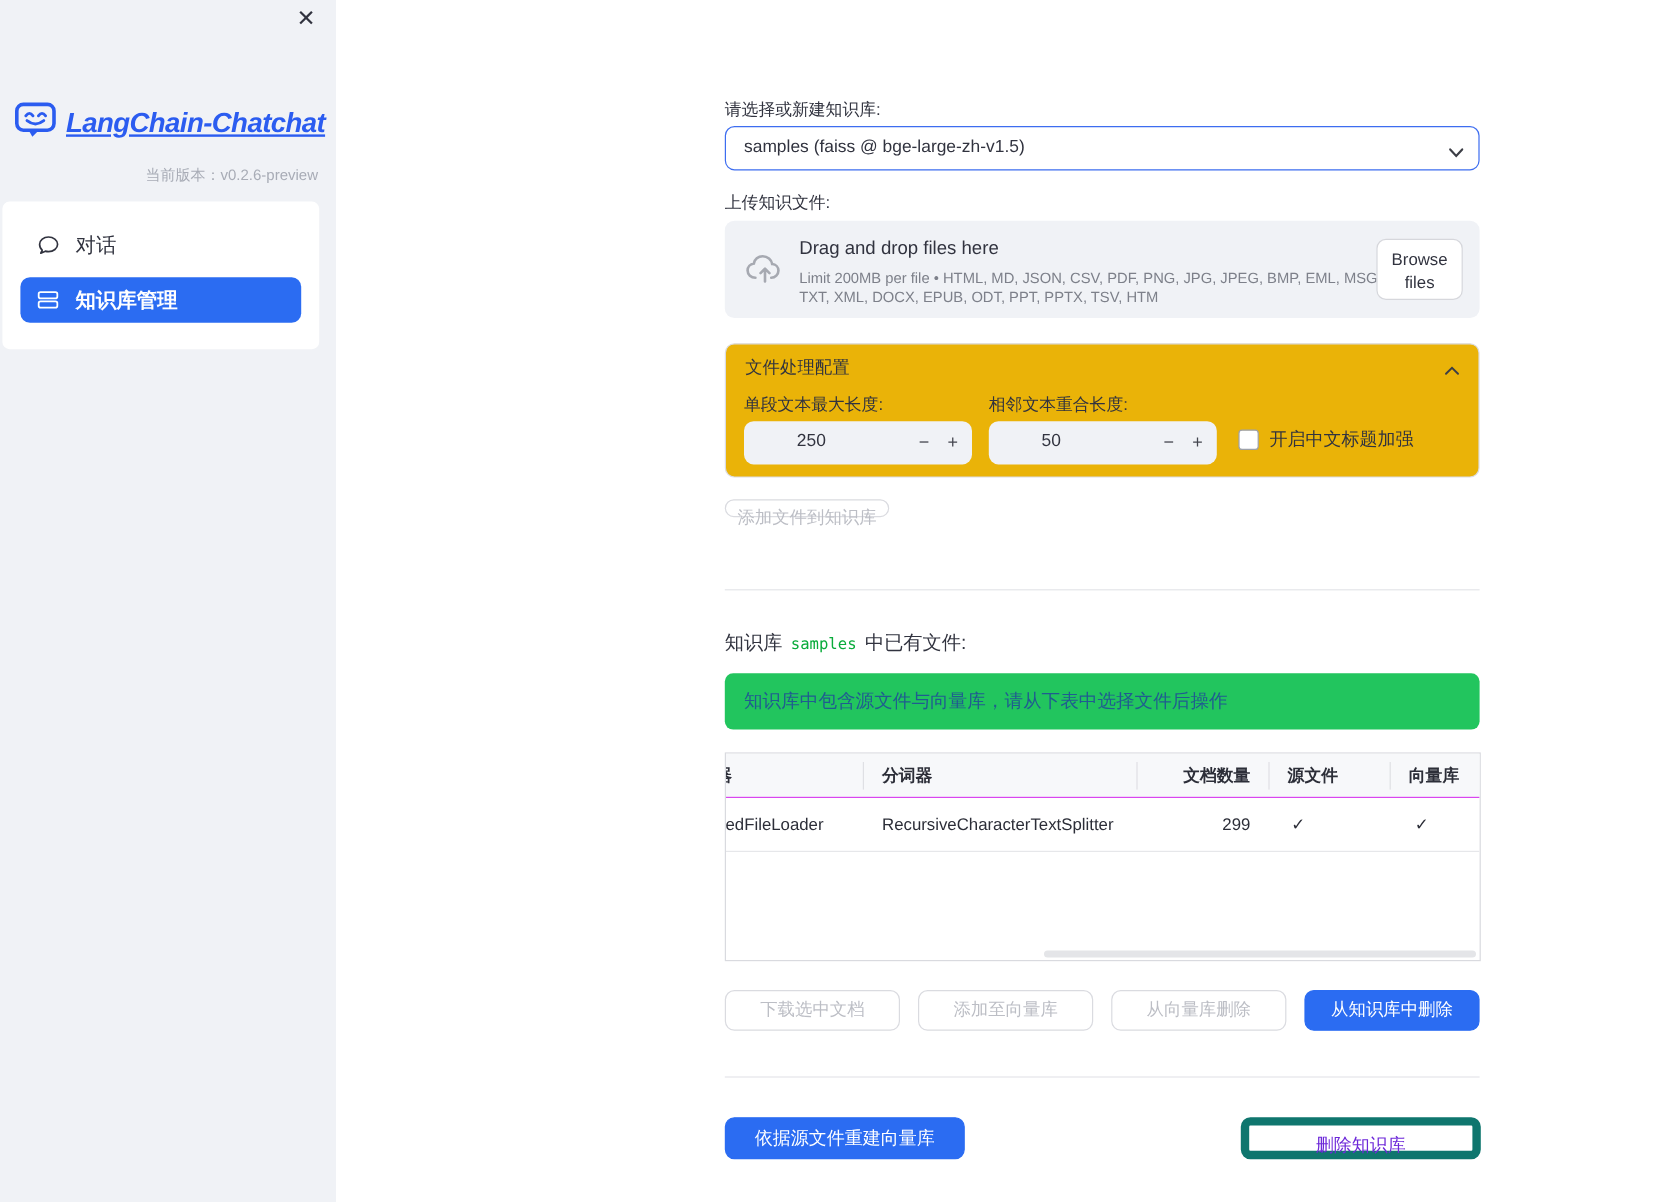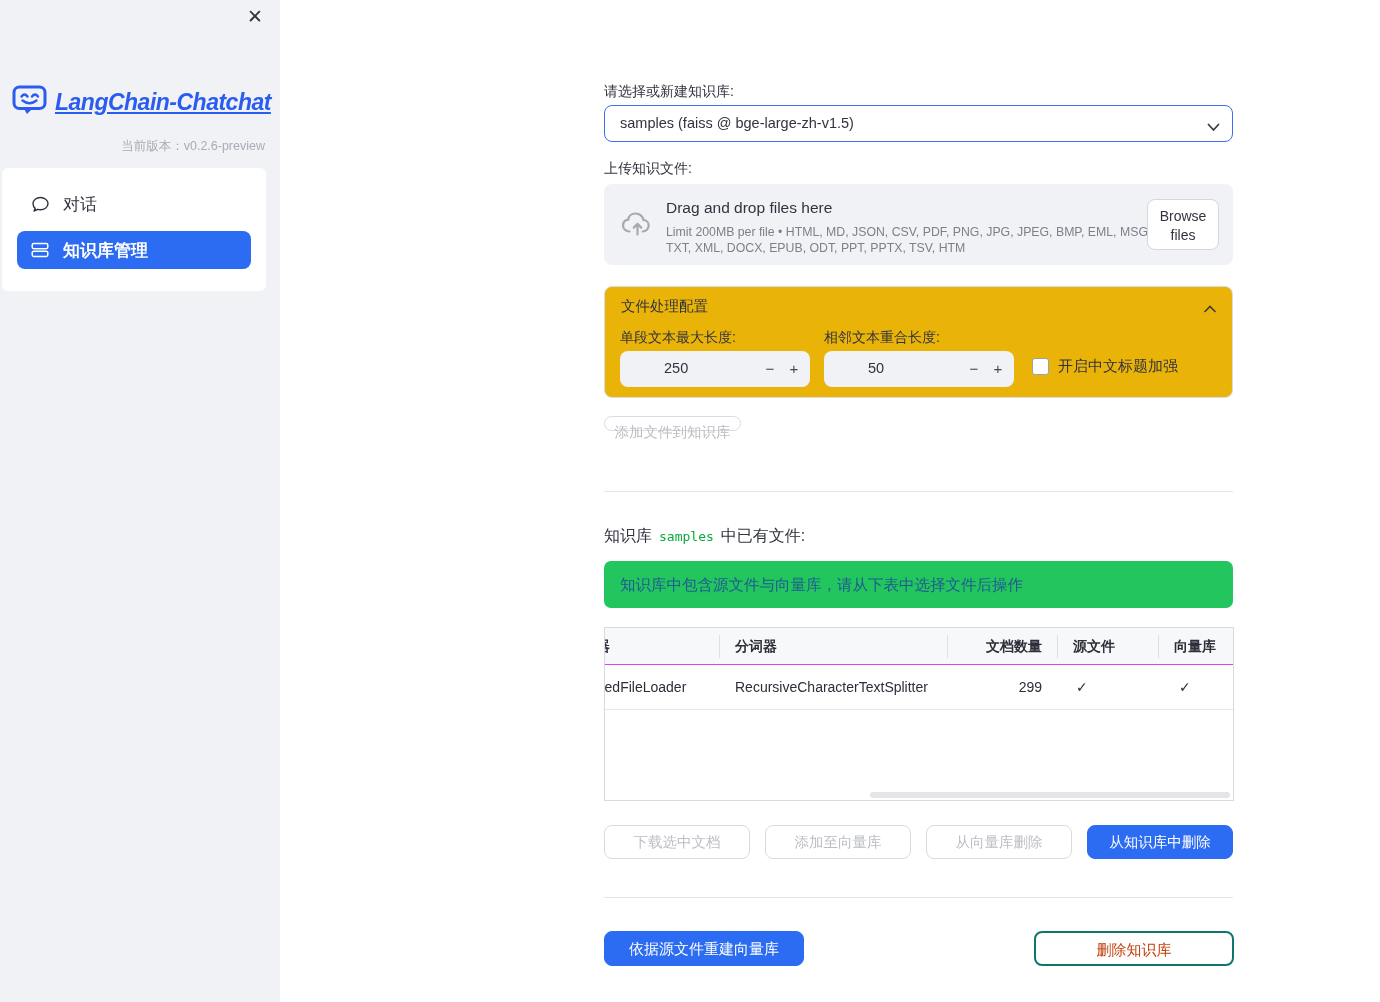--- a/index.html
+++ b/index.html
@@ -53,21 +53,21 @@
     color:#44464f; font-size:15px; cursor:pointer; }
   .step-minus { right:26px; }
   .step-plus { right:2px; }
   .checkbox { position:absolute; left:427px; top:71px; width:17px; height:17px; background:#fff;
     border:1px solid #9da1aa; border-radius:3px; cursor:pointer; }
   .checkbox-label { position:absolute; left:453px; top:70px; font-size:15px; white-space:nowrap; }
 
   .btn { border-radius:8px; font-size:14.5px; white-space:nowrap; text-align:center; cursor:pointer;
     font-family:"Liberation Sans","DejaVu Sans",sans-serif; }
   .btn-disabled { background:#ffffff; border:1px solid #dadbe0; color:#bcbec5; }
-  .btn-secondary { background:#ffffff; border:2px solid #0f766e; color:#c2410c; }
+  .btn-secondary { background:#ffffff; border:7px solid #0f766e; color:#6d28d9; }
   .btn-primary { background:#2b6cf2; border:1px solid #2b6cf2; color:#ffffff; }
 
   .add-btn { position:absolute; left:0; top:416px; width:137px; height:15px; line-height:31px; }
 
   .divider { position:absolute; left:0; width:629px; height:1px; background:#e4e5e9; }
 
   .existing-line { position:absolute; left:0; top:526px; font-size:16px; white-space:nowrap; }
   .code { font-family:"DejaVu Sans Mono","Liberation Mono",monospace; font-size:13px; color:#09ab3b; margin:0 7px; }
 
   .info-box { position:absolute; left:0; top:561px; width:629px; height:47px; background:#22c55e; border-radius:7px; }

